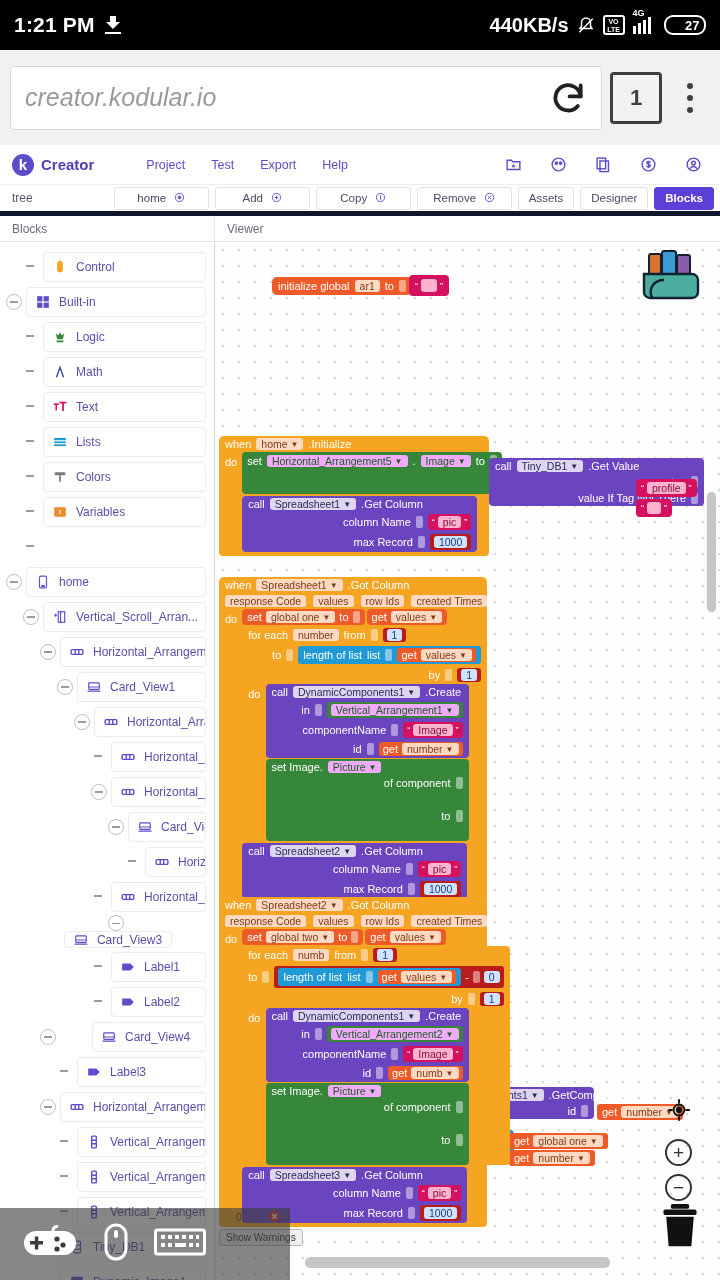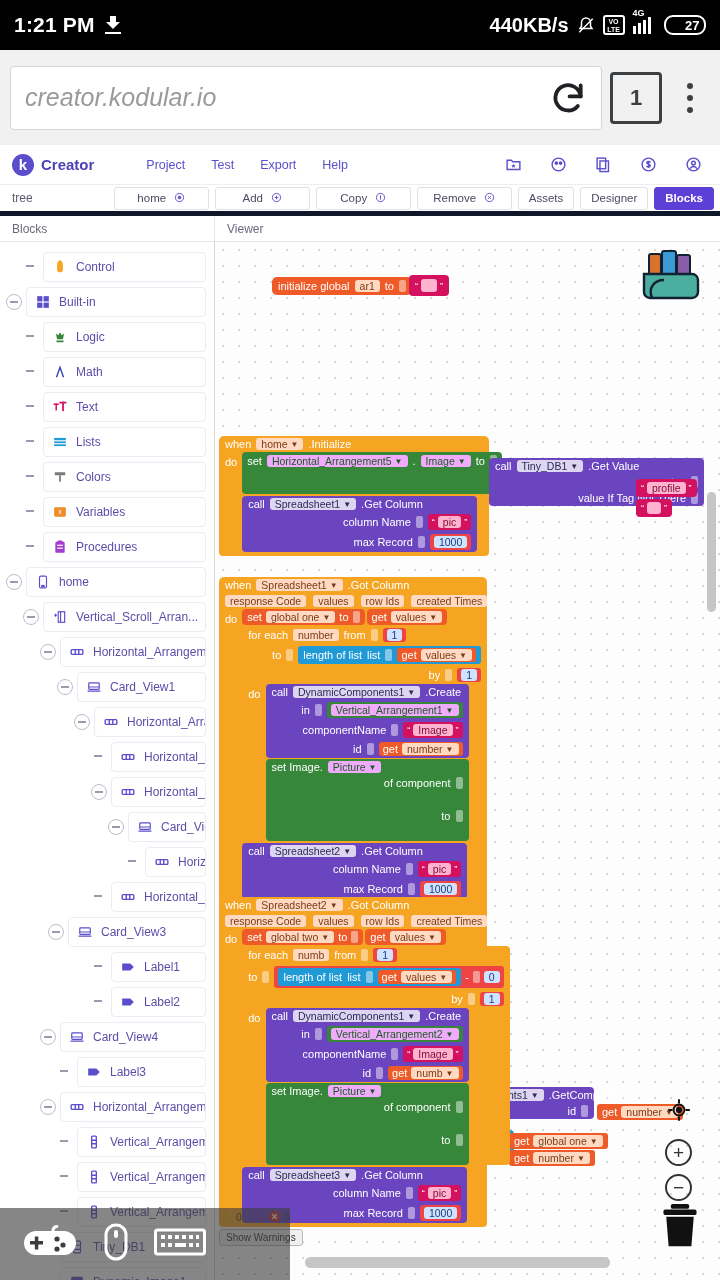--- a/index.html
+++ b/index.html
@@ -132,21 +132,21 @@
     background-size: 16px 16px; overflow: hidden;
   }
   .backpack { position: absolute; right: 16px; top: 6px; width: 66px; height: 56px; }
 
   
   .blk { position: absolute; font-size: 11px; color: #fff; white-space: nowrap; }
   .orange { background: #f6a523; }
   .purple { background: #6b45c0; }
   .green  { background: #36873a; }
   .blue   { background: #1f9ad6; }
-  .navy   { background: #ef4444; text-align: center; }
+  .navy   { background: #b91c1c; text-align: center; }
   .red    { background: #ef5b28; }
   .pink   { background: #d3115f; }
   .field {
     background: rgba(255,255,255,.78); border-radius: 3px; padding: 0 5px;
     color: #2a2a55; font-size: 10.5px; display: inline-flex; align-items: center; gap: 3px;
   }
   .field.lt { background: #ffd9c2; color: #7a3b18; }
   .field.gr { background: #f0abfc; color: #1d5a21; }
   .field.pk { background: #ffb3cf; color: #7d0b38; }
   .field.bl { background: #cfe2ff; color: #1c3d7a; }
@@ -424,31 +424,20 @@
             <svg width="14" height="14" viewBox="0 0 24 24">
               <rect x="2" y="4" width="20" height="16" rx="2" fill="#ef8b28"></rect>
               <text x="12" y="16" font-size="11" fill="#fff" text-anchor="middle" font-family="Liberation Sans">x</text>
             </svg>
           </span>
           <span>Variables</span>
         </div>
       </div>
       <div class="srow" style="padding-left: 23px; padding-right: 8px;">
         <span class="toggle empty"></span>
-        <div class="schip">
-          <span class="sicon">
-            <svg width="14" height="14" viewBox="0 0 24 24">
-              <rect x="4" y="3" width="16" height="19" rx="2" fill="#a23bd0"></rect>
-              <rect x="8" y="1" width="8" height="4" rx="1" fill="#a23bd0"></rect>
-              <rect x="7" y="8" width="10" height="2" fill="#fff"></rect>
-              <rect x="7" y="13" width="10" height="2" fill="#fff"></rect>
-            </svg>
-          </span>
-          <span>Procedures</span>
-        </div>
       </div>
       <div class="srow" style="padding-left: 6px; padding-right: 8px;">
         <span class="toggle"></span>
         <div class="schip">
           <span class="sicon">
             <svg width="14" height="14" viewBox="0 0 24 24" fill="none" stroke="#5b4ecd" stroke-width="2">
               <rect x="6" y="2" width="12" height="20" rx="2.5"></rect>
               <rect x="10" y="18" width="4" height="1.6" fill="#5b4ecd"></rect>
             </svg>
           </span>
@@ -556,21 +545,21 @@
         <div class="schip">
           <span class="sicon">
             <svg width="16" height="12" viewBox="0 0 24 18" fill="none" stroke="#5b4ecd" stroke-width="2.4">
               <rect x="2" y="5" width="20" height="8" rx="1.5"></rect>
               <path d="M9 5v8M15 5v8"></path>
             </svg>
           </span>
           <span>Horizontal_Arrangem...</span>
         </div>
       </div>
-      <div class="srow" style="padding-left: 48px; padding-right: 8px;">
+      <div class="srow" style="padding-left: 30px; padding-right: 8px; flex-direction: column;">
         <span class="toggle"></span>
         <div class="schip">
           <span class="sicon">
             <svg width="14" height="14" viewBox="0 0 24 24" fill="none" stroke="#5b4ecd" stroke-width="2">
               <rect x="3" y="5" width="18" height="11" rx="1.5"></rect>
               <path d="M3 12h18M1 19h22"></path>
             </svg>
           </span>
           <span>Card_View3</span>
         </div>
@@ -590,21 +579,21 @@
         <span class="toggle empty"></span>
         <div class="schip">
           <span class="sicon">
             <svg width="14" height="12" viewBox="0 0 24 18" fill="#5b4ecd">
               <path d="M2 3h14l6 6-6 6H2z"></path>
             </svg>
           </span>
           <span>Label2</span>
         </div>
       </div>
-      <div class="srow" style="padding-left: 40px; padding-right: 8px;">
+      <div class="srow" style="padding-left: 40px; padding-right: 8px; gap: 32px;">
         <span class="toggle"></span>
         <div class="schip">
           <span class="sicon">
             <svg width="14" height="14" viewBox="0 0 24 24" fill="none" stroke="#5b4ecd" stroke-width="2">
               <rect x="3" y="5" width="18" height="11" rx="1.5"></rect>
               <path d="M3 12h18M1 19h22"></path>
             </svg>
           </span>
           <span>Card_View4</span>
         </div>

